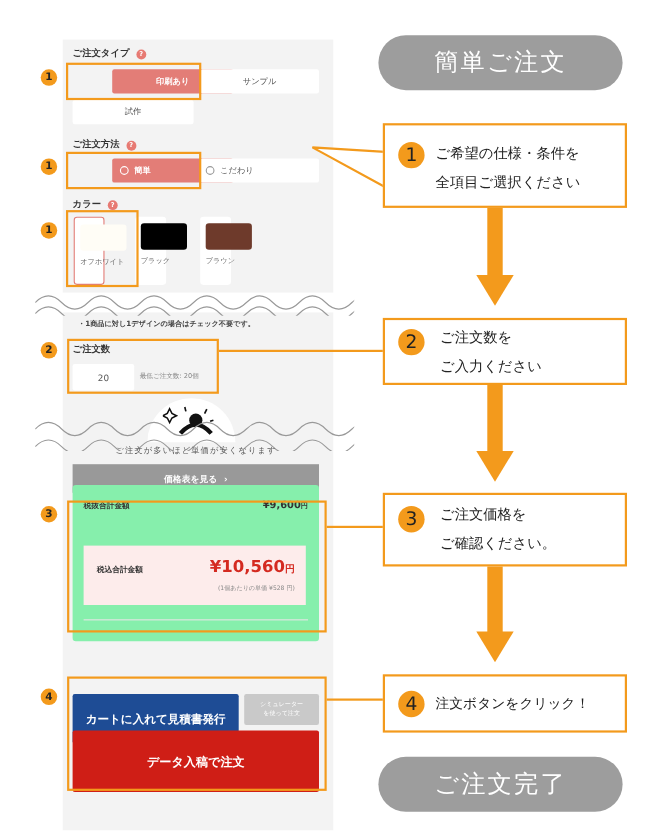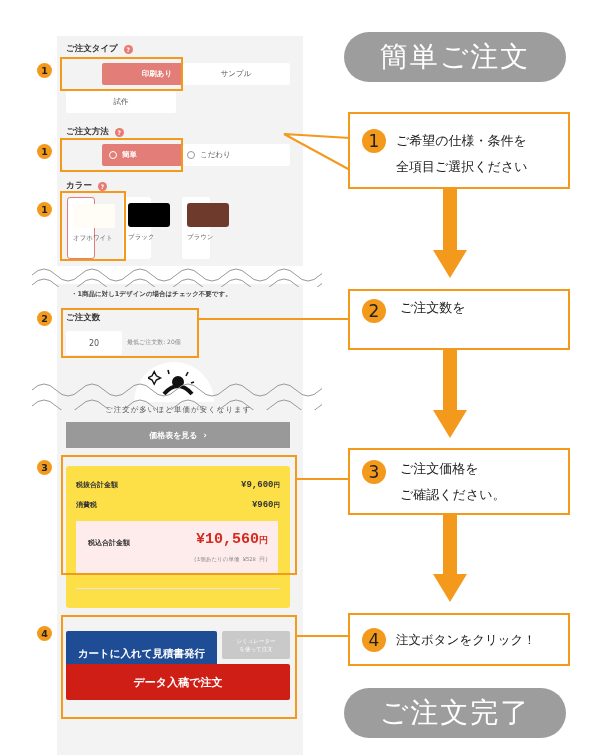--- a/index.html
+++ b/index.html
@@ -31,38 +31,38 @@
   .note { position: absolute; left: 71px; top: 290px; font-size: 6.5px; color: #444; font-weight: bold; }
 
   .qty-input { position: absolute; left: 66px; top: 331px; width: 56px; height: 24px; background: #fff; border-radius: 2px; font-size: 8px; color: #555; display: flex; align-items: center; justify-content: center; }
   .min-note { position: absolute; left: 127px; top: 338px; font-size: 6px; color: #888; }
 
   .promo-circle { position: absolute; left: 134px; top: 362px; width: 80px; height: 40px; border-radius: 40px 40px 0 0; background: #fff; }
   .promo-text { position: absolute; left: 105px; top: 405px; font-size: 7.5px; color: #555; letter-spacing: 1px; }
 
   .price-table-btn { position: absolute; left: 66px; top: 422px; width: 224px; height: 26px; background: #999; color: #fff; font-size: 8px; font-weight: bold; display: flex; align-items: center; justify-content: center; gap: 6px; }
 
-  .sum-card { position: absolute; left: 66px; top: 466px; width: 224px; height: 142px; background: #fde047; border-radius: 3px; font-family: Liberation Mono, monospace; }
+  .sum-card { position: absolute; left: 66px; top: 441px; width: 224px; height: 142px; background: #86efac; border-radius: 3px; }
   .sum-row { position: absolute; left: 10px; right: 10px; font-size: 7px; color: #333; display: flex; justify-content: space-between; align-items: baseline; font-weight: bold; }
   .sum-row .amt { font-size: 9px; }
   .sum-row .yen { font-size: 6.5px; }
   .total-box { position: absolute; left: 10px; top: 55px; width: 202px; height: 54px; background: #fdeceb; }
   .total-label { position: absolute; left: 12px; top: 17px; font-size: 7px; font-weight: bold; color: #333; }
   .total-amt { position: absolute; right: 10px; top: 10px; font-size: 15px; font-weight: bold; color: #d42a20; }
   .total-amt .yen { font-size: 9px; }
   .unit-note { position: absolute; right: 10px; top: 35px; font-size: 5.5px; color: #888; }
   .sum-divider { position: absolute; left: 10px; right: 10px; top: 122px; height: 1px; background: #e5e5e5; }
   .detail-link { position: absolute; left: 0; right: 0; top: 134px; text-align: center; font-size: 7px; color: #777; }
 
   .cart-btn { position: absolute; left: 66px; top: 631px; width: 151px; height: 45px; background: #1e4c95; color: #fff; font-size: 10.5px; font-weight: bold; border-radius: 2px; display: flex; align-items: center; justify-content: center; }
   .sim-btn { position: absolute; left: 222px; top: 631px; width: 68px; height: 28px; background: #c9c9c9; color: #fff; font-size: 5.5px; border-radius: 2px; display: flex; flex-direction: column; align-items: center; justify-content: center; line-height: 8px; text-align: center; }
-  .data-btn { position: absolute; left: 66px; top: 664px; width: 224px; height: 36px; background: #cf1e16; color: #fff; font-size: 11px; font-weight: bold; border-radius: 2px; display: flex; align-items: center; justify-content: center; }
+  .data-btn { position: absolute; left: 66px; top: 664px; width: 224px; height: 56px; background: #cf1e16; color: #fff; font-size: 11px; font-weight: bold; border-radius: 2px; display: flex; align-items: center; justify-content: center; }
 
   
-  .pill { position: absolute; left: 344px; width: 222px; height: 50px; border-radius: 25px; background: #9d9d9d; color: #fff; font-size: 28px; display: flex; align-items: center; justify-content: center; letter-spacing: 2px; }
+  .pill { position: absolute; left: 344px; width: 222px; height: 50px; border-radius: 25px; background: #9d9d9d; color: #fff; font-size: 22px; display: flex; align-items: center; justify-content: center; letter-spacing: 2px; }
   .step-box { position: absolute; left: 348px; width: 222px; background: #fff; border: 2px solid #f39a1c; }
   .step-box .snum { position: absolute; left: 12px; width: 24px; height: 24px; border-radius: 50%; background: #f39a1c; color: #222; font-size: 17px; display: flex; align-items: center; justify-content: center; }
   .step-box .stxt { position: absolute; left: 46px; font-size: 13px; color: #222; line-height: 26px; }
   .arrow-shaft { position: absolute; left: 443px; width: 14px; background: #f39a1c; }
   .arrow-head { position: absolute; left: 433px; width: 0; height: 0; border-left: 17px solid transparent; border-right: 17px solid transparent; border-top: 28px solid #f39a1c; }
   .conn { position: absolute; height: 2px; background: #f39a1c; }
 </style>
 </head>
 <body>
 
@@ -145,24 +145,20 @@
 <div class="price-table-btn">
   <span>価格表を見る</span>
   <span>›</span>
 </div>
 
 <div class="sum-card">
   <div class="sum-row" style="top:14px;">
     <span>税抜合計金額</span>
     <span><span class="amt">¥9,600</span><span class="yen">円</span></span>
   </div>
-  <div class="sum-row" style="top:34px;">
-    <span>消費税</span>
-    <span><span class="amt">¥960</span><span class="yen">円</span></span>
-  </div>
   <div class="total-box">
     <div class="total-label">税込合計金額</div>
     <div class="total-amt"><span>¥10,560</span><span class="yen">円</span></div>
     <div class="unit-note">(1個あたりの単価 ¥528 円)</div>
   </div>
   <div class="sum-divider"></div>
 </div>
 <div class="hl" style="left:61px;top:455px;width:236px;height:120px;"></div>
 <div class="num" style="left:37px;top:460px;">3</div>
 
@@ -186,20 +182,21 @@
   <div class="stxt" style="top:14px;">ご希望の仕様・条件を</div>
   <div class="stxt" style="top:40px;">全項目ご選択ください</div>
 </div>
 <div class="arrow-shaft" style="top:189px;height:62px;"></div>
 <div class="arrow-head" style="top:250px;"></div>
 
 <div class="conn" style="left:199px;top:318px;width:150px;"></div>
 <div class="step-box" style="top:289px;height:61px;">
   <div class="snum" style="top:8px;">2</div>
   <div class="stxt" style="top:4px;left:50px;">ご注文数を</div>
+  <div class="stxt" style="top:30px;left:50px;">ご入力ください</div>
 </div>
 <div class="arrow-shaft" style="top:350px;height:62px;"></div>
 <div class="arrow-head" style="top:410px;"></div>
 
 <div class="conn" style="left:297px;top:478px;width:52px;"></div>
 <div class="step-box" style="top:448px;height:67px;">
   <div class="snum" style="top:10px;">3</div>
   <div class="stxt" style="top:6px;left:50px;">ご注文価格を</div>
   <div class="stxt" style="top:32px;left:50px;">ご確認ください。</div>
 </div>

